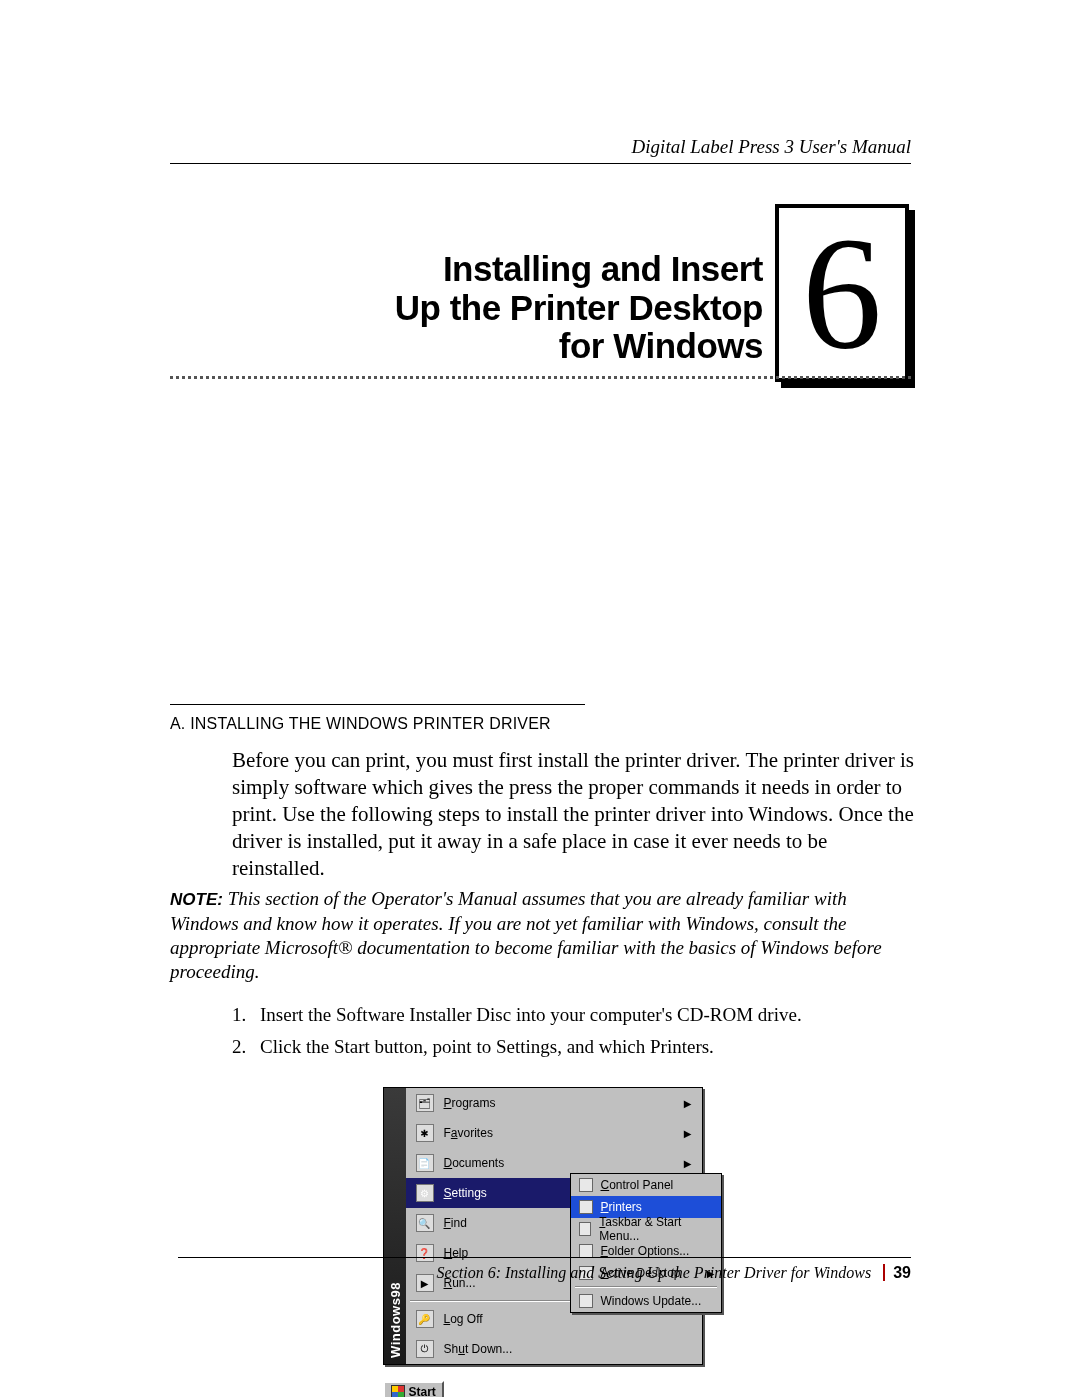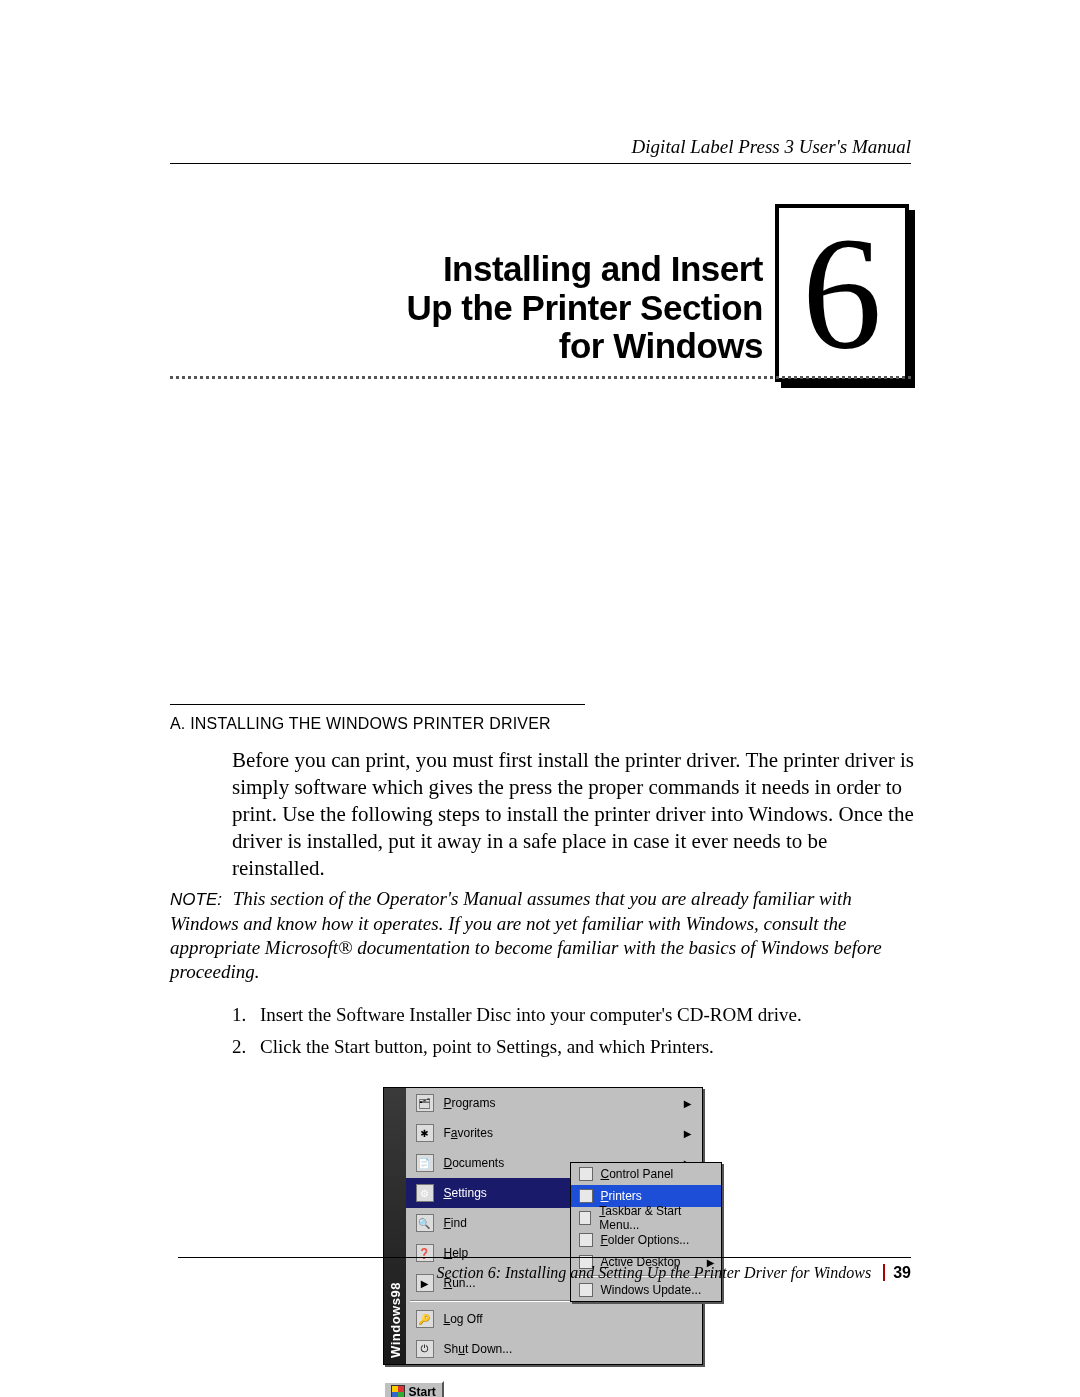--- a/index.html
+++ b/index.html
@@ -18,40 +18,40 @@
   .dot-rule { position: absolute; left: 170px; right: 169px; top: 376px; border-top: 3px dotted #555; height:0; }
 
   .body { margin-top: 300px; }
 
   .sec-rule { width: 415px; border-top: 1px solid #000; margin-left: 0; margin-bottom: 10px; }
   .sec-head { font-family: Arial, Helvetica, sans-serif; font-weight: 400; font-size: 16px; letter-spacing: 0.2px; margin-bottom: 14px; }
 
   .para { font-size: 21px; line-height: 1.28; margin-left: 62px; margin-bottom: 6px; }
 
   .note { font-size: 19px; font-style: italic; line-height: 1.28; margin-bottom: 14px; }
-  .note-label { font-family: Arial, Helvetica, sans-serif; font-weight: 400; font-style: italic; font-size: 17px; margin-right: 6px; }
+  .note-label { font-family: Arial, Helvetica, sans-serif; font-weight: 700; font-style: italic; font-size: 17px; }
 
   .steps { margin-left: 62px; font-size: 19px; line-height: 1.7; }
   .step { display: flex; }
   .step .num { width: 28px; flex: none; }
 
   
   .startmenu-wrap { margin: 24px auto 0 auto; width: 320px; }
   .startmenu { display:flex; background:#c0c0c0; border:1px solid #000; box-shadow: 2px 2px 0 #555; font-family: Tahoma, Arial, sans-serif; font-size: 12px; color:#000; }
   .sm-side { width: 22px; background: linear-gradient(#1a1a1a,#3a3a3a); color:#fff; writing-mode: vertical-rl; transform: rotate(180deg); font-family: Arial, sans-serif; font-weight: bold; font-size: 13px; letter-spacing: 0.5px; display:flex; align-items:center; justify-content:flex-start; padding: 6px 0; }
   .sm-main { flex: 1; position: relative; }
   .sm-item { display:flex; align-items:center; gap:10px; padding: 6px 10px; height: 28px; border-bottom: 0; position:relative; }
   .sm-item.tall { height: 30px; }
   .sm-item .arrow { position:absolute; right:10px; font-size:10px; }
   .sm-item.sel { background:#1a1a6a; color:#fff; }
   .sm-sep { border-top:1px solid #888; border-bottom:1px solid #fff; height:0; margin:2px 4px; }
   .sm-icon { width:18px; height:18px; background:#ddd; border:1px solid #777; font-size:10px; display:flex; align-items:center; justify-content:center; }
   .sm-u { text-decoration: underline; }
 
-  .submenu { position:absolute; left: 164px; top: 74px; width: 152px; background:#c0c0c0; border:1px solid #000; box-shadow: 2px 2px 0 #555; font-family: Tahoma, Arial, sans-serif; font-size: 12px; color:#000; }
+  .submenu { position:absolute; left: 164px; top: 85px; width: 152px; background:#c0c0c0; border:1px solid #000; box-shadow: 2px 2px 0 #555; font-family: Tahoma, Arial, sans-serif; font-size: 12px; color:#000; }
   .sub-item { display:flex; align-items:center; gap:8px; padding: 3px 8px; height:22px; position:relative; }
   .sub-item.sel { background:#1d4ed8; color:#fff; }
   .sub-item .arrow { position:absolute; right:6px; font-size:10px; }
   .sub-icon { width:14px; height:14px; background:#e8e8e8; border:1px solid #666; }
   .sub-sep { border-top:1px solid #888; border-bottom:1px solid #fff; height:0; margin:2px 4px; }
 
   .start-btn { margin-top:16px; display:inline-flex; align-items:center; gap:4px; background:#c0c0c0; border:2px solid #000; border-right-color:#555; border-bottom-color:#555; border-left-color:#fff; border-top-color:#fff; padding:2px 6px; font-family: Tahoma, Arial, sans-serif; font-size:12px; font-weight:bold; }
   .start-logo { width:14px; height:14px; background: conic-gradient(#d33 0 25%, #3a3 25% 50%, #36c 50% 75%, #fc0 75% 100%); border:1px solid #333; }
 
   .footer { position:absolute; bottom:103px; left:178px; right:169px; border-top:1px solid #000; padding-top:6px; text-align:right; font-size:16px; font-style: italic; }
@@ -61,21 +61,21 @@
 <body>
 
 <div class="page">
 
   <div class="running-head">Digital Label Press 3 User's Manual</div>
   <div class="top-rule"></div>
 
   <div class="chapter-head">
     <div class="chapter-title">
       <div>Installing and Insert</div>
-      <div>Up the Printer Section</div>
+      <div>Up the Printer Desktop</div>
       <div>for Windows</div>
     </div>
     <div class="chapter-num-box">
       <div class="chapter-num-shadow"></div>
       <div class="chapter-num-front">6</div>
     </div>
   </div>
 
   <div class="dot-rule"></div>
 

